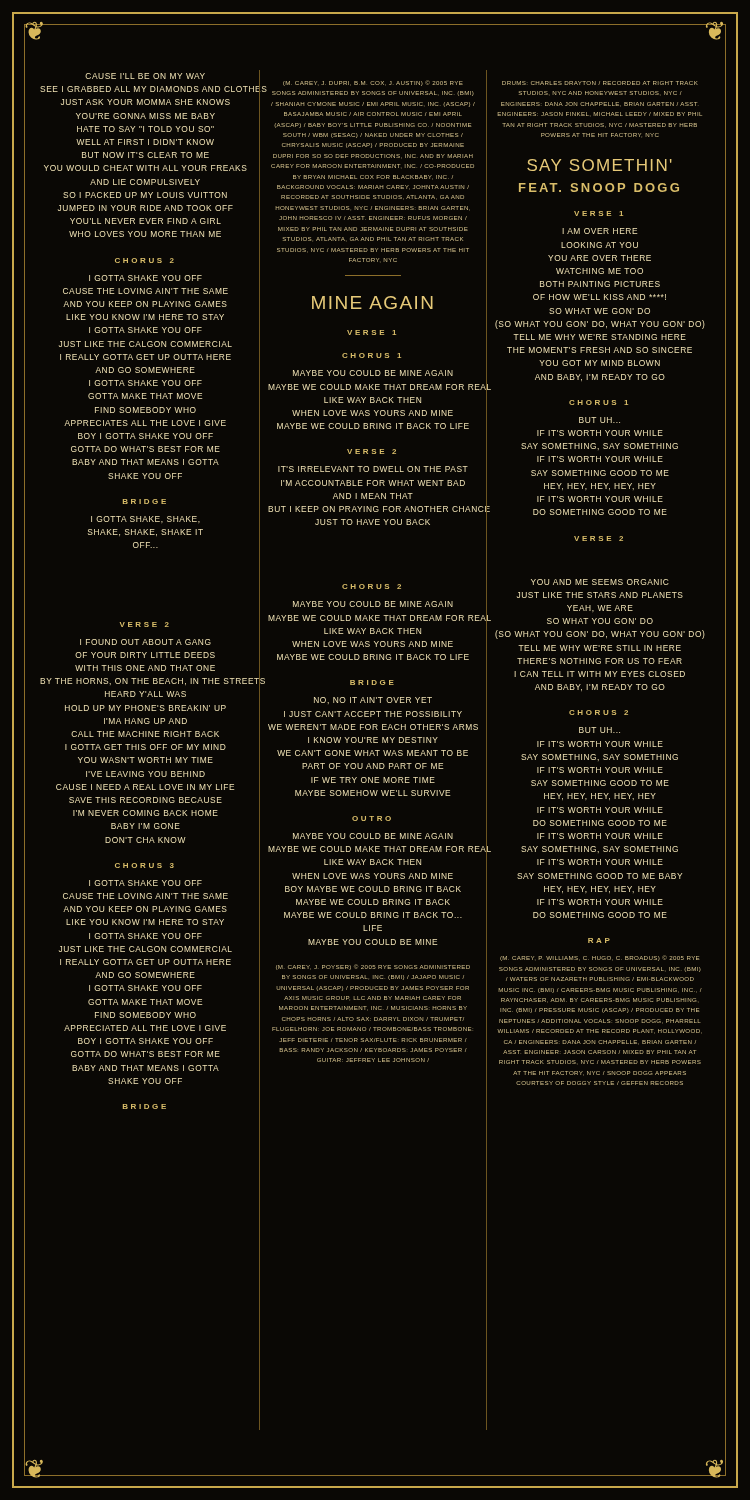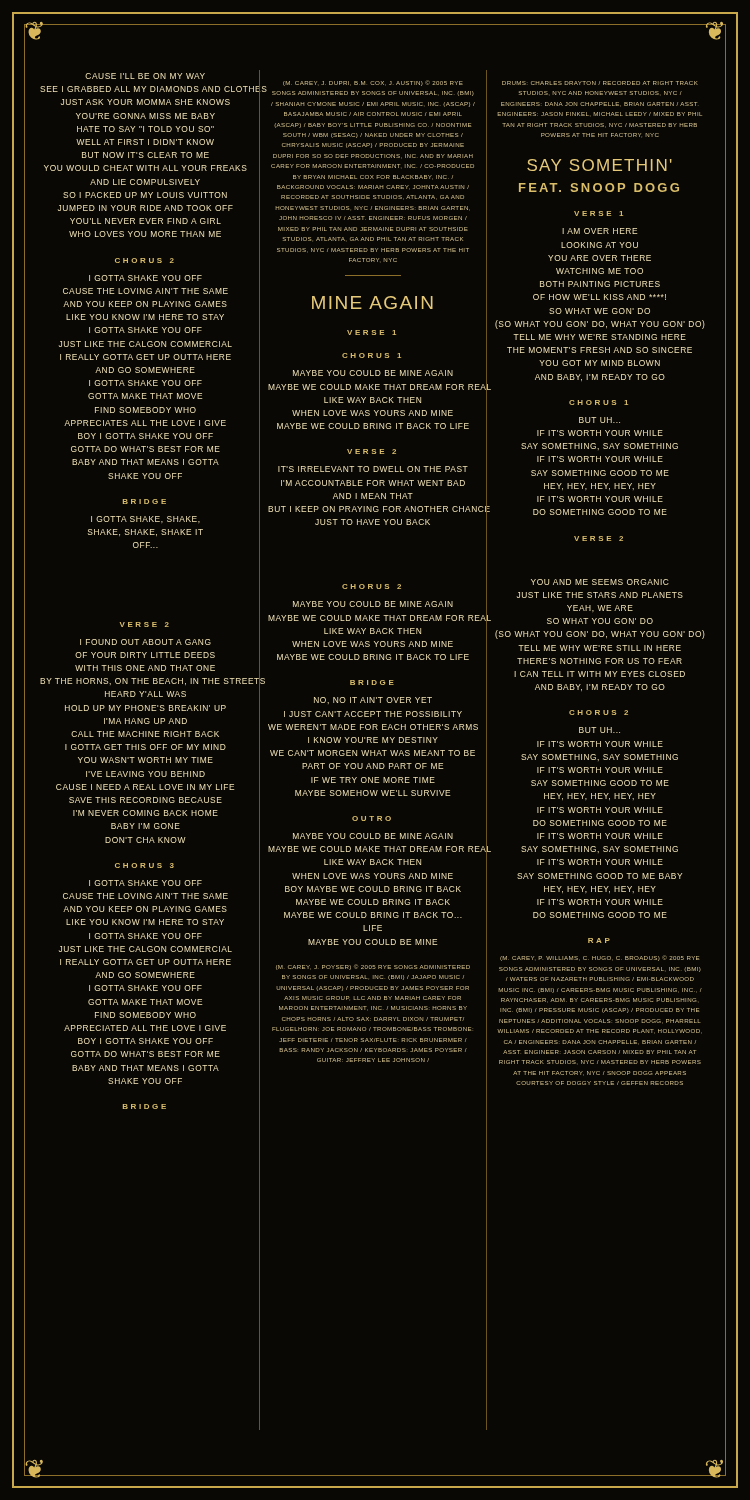--- a/index.html
+++ b/index.html
@@ -262,21 +262,21 @@
         <div class="lyric-line">WHEN LOVE WAS YOURS AND MINE</div>
         <div class="lyric-line">MAYBE WE COULD BRING IT BACK TO LIFE</div>
       </div>
 
       <div class="section-label">BRIDGE</div>
       <div class="block">
         <div class="lyric-line">NO, NO IT AIN'T OVER YET</div>
         <div class="lyric-line">I JUST CAN'T ACCEPT THE POSSIBILITY</div>
         <div class="lyric-line">WE WEREN'T MADE FOR EACH OTHER'S ARMS</div>
         <div class="lyric-line">I KNOW YOU'RE MY DESTINY</div>
-        <div class="lyric-line">WE CAN'T MORGEN WHAT WAS MEANT TO BE</div>
+        <div class="lyric-line">WE CAN'T GONE WHAT WAS MEANT TO BE</div>
         <div class="lyric-line">PART OF YOU AND PART OF ME</div>
         <div class="lyric-line">IF WE TRY ONE MORE TIME</div>
         <div class="lyric-line">MAYBE SOMEHOW WE'LL SURVIVE</div>
       </div>
 
       <div class="section-label">OUTRO</div>
       <div class="block">
         <div class="lyric-line">MAYBE YOU COULD BE MINE AGAIN</div>
         <div class="lyric-line">MAYBE WE COULD MAKE THAT DREAM FOR REAL</div>
         <div class="lyric-line">LIKE WAY BACK THEN</div>

